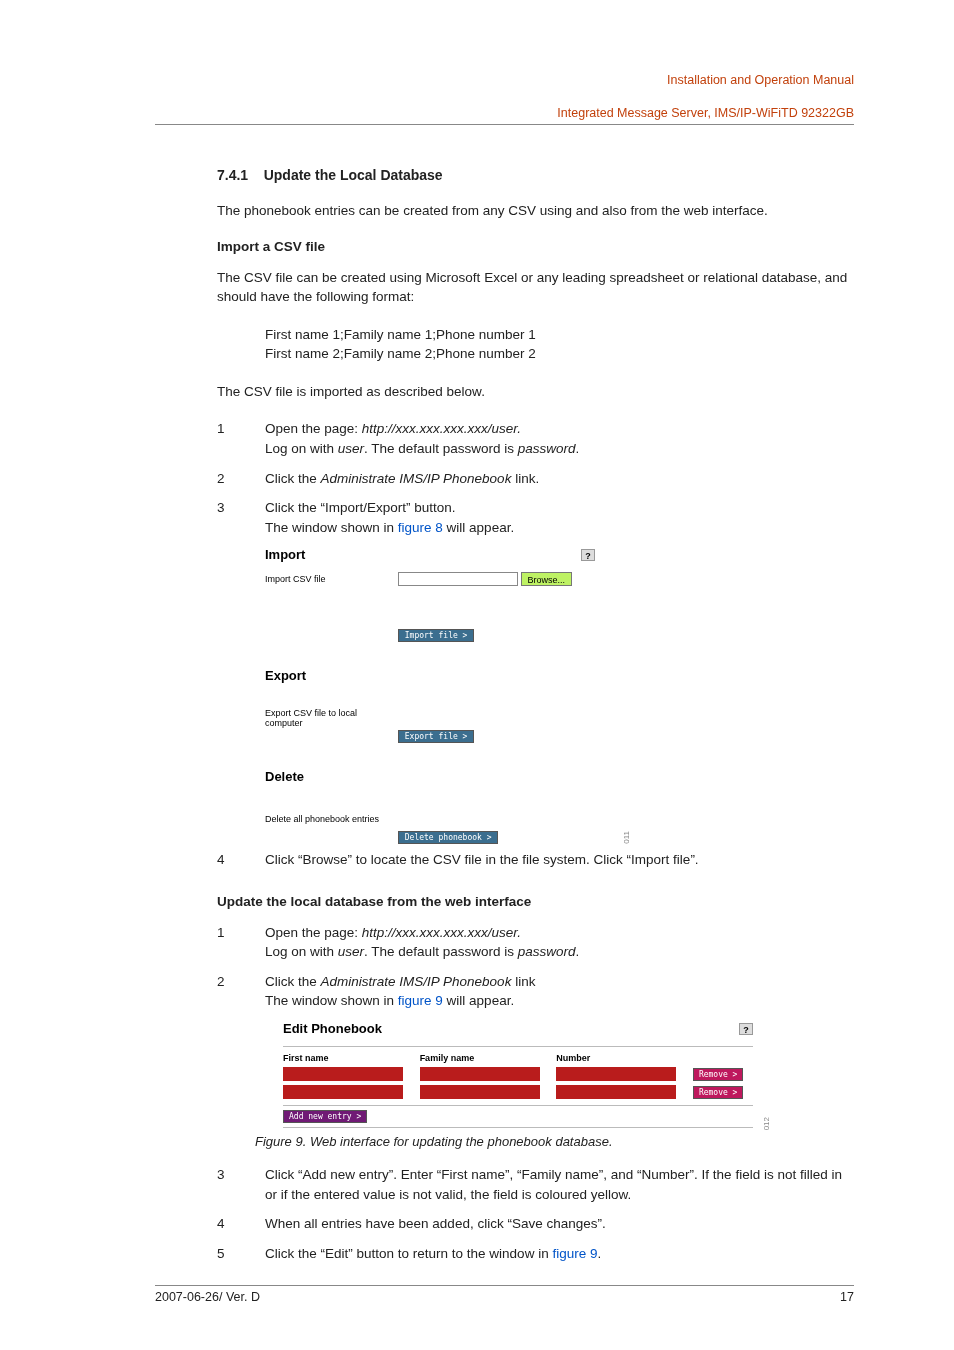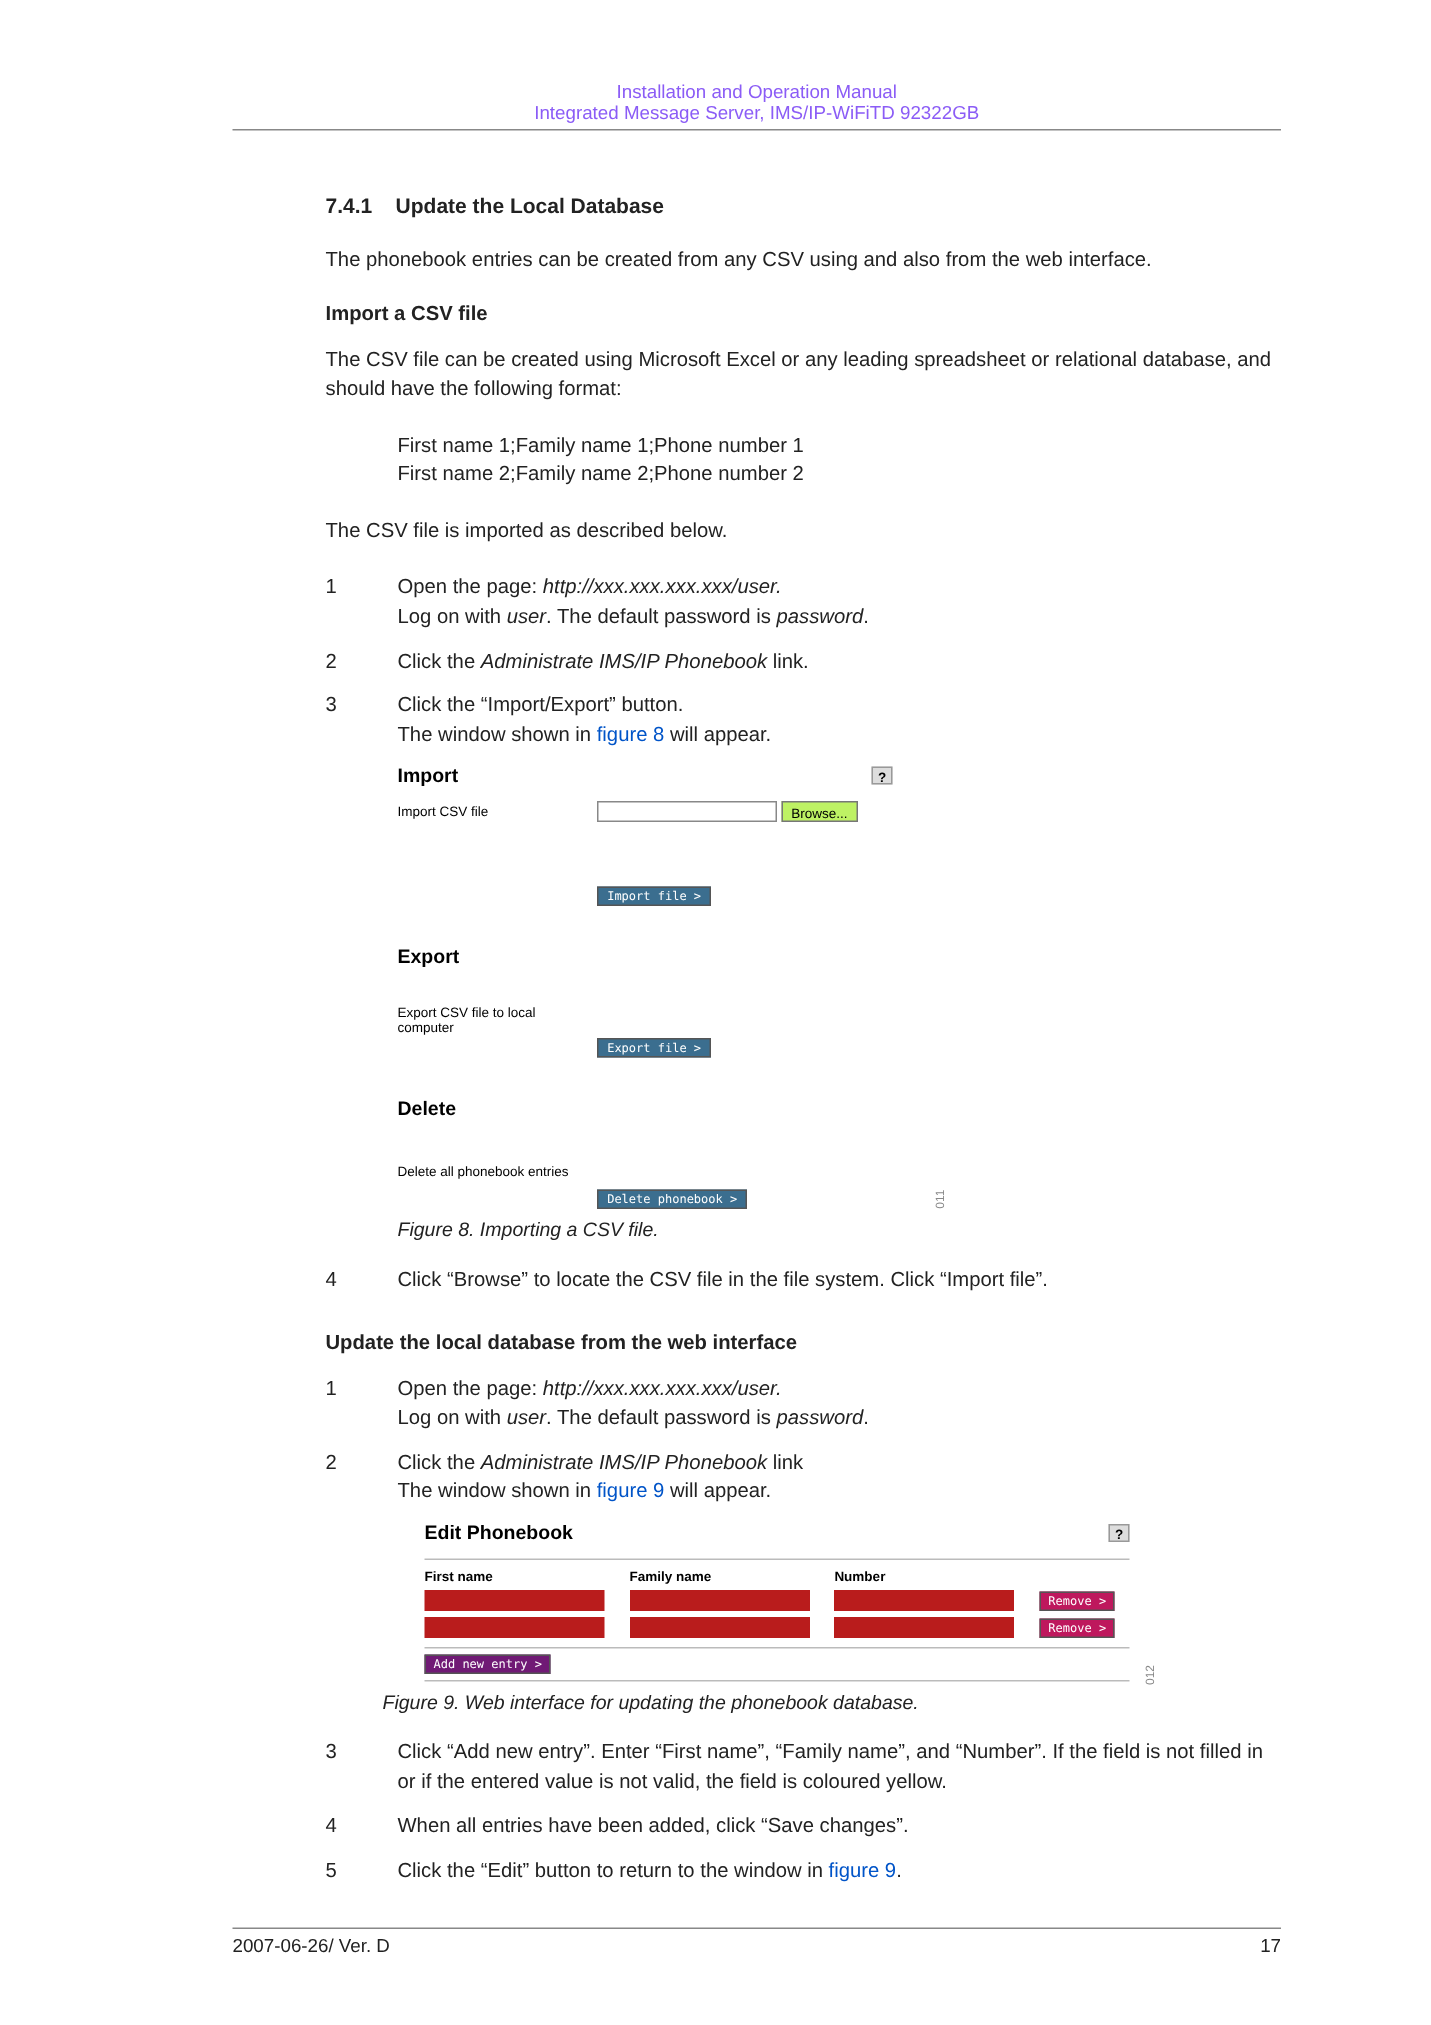--- a/index.html
+++ b/index.html
@@ -12,23 +12,24 @@
     background: #fff;
     width: 954px;
     height: 1350px;
     position: relative;
   }
   .page {
     padding: 54px 100px 0 155px;
   }
   .header-line {
     display: flex;
-    justify-content: center;
+    justify-content: flex-end;
     font-size: 12.5px;
-    color: #8b5cf6;
+    color: #c2410c;
+    margin-top: 19px;
   }
   .header-rule {
     border: none;
     border-top: 1px solid #888;
     margin: 4px 0 0 0;
   }
   .content {
     padding-top: 42px;
   }
   .h3 {
@@ -237,21 +238,20 @@
       <div class="bigbold">
           <span>Delete</span>
         </div>
       <div class="row">
         <span class="lbl">Delete all phonebook entries</span>
         <span class="btn">Delete phonebook &gt;</span>
       </div>
       <span class="code">011</span>
     </div>
 
-    <div class="figcap">Figure 8. Importing a CSV file.</div>
 
     <div class="num-list">
       <div class="num-row">
         <div class="num">4</div>
         <div class="txt">Click “Browse” to locate the CSV file in the file system. Click “Import file”.</div>
       </div>
     </div>
 
     <div style="height:14px"></div>
 

